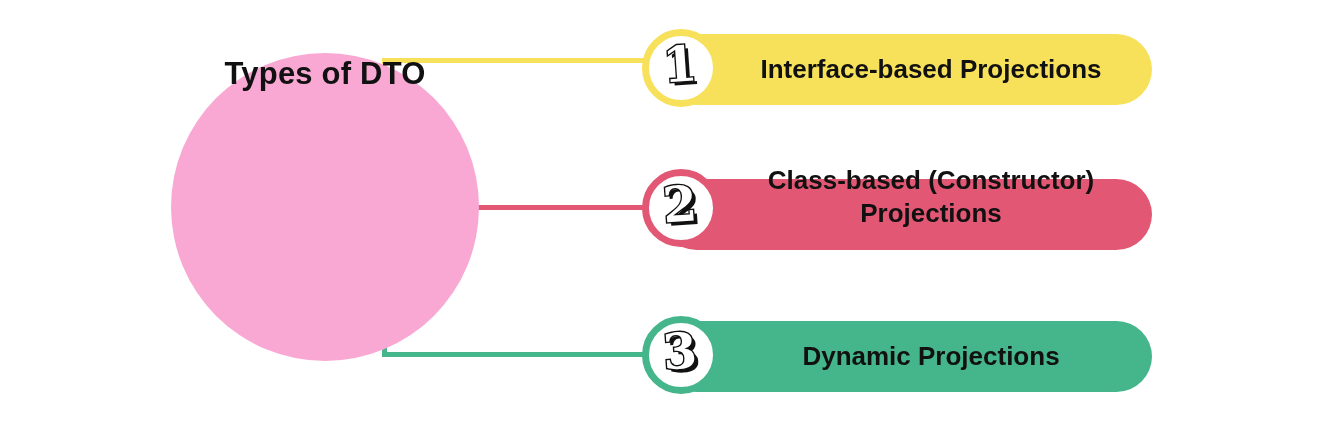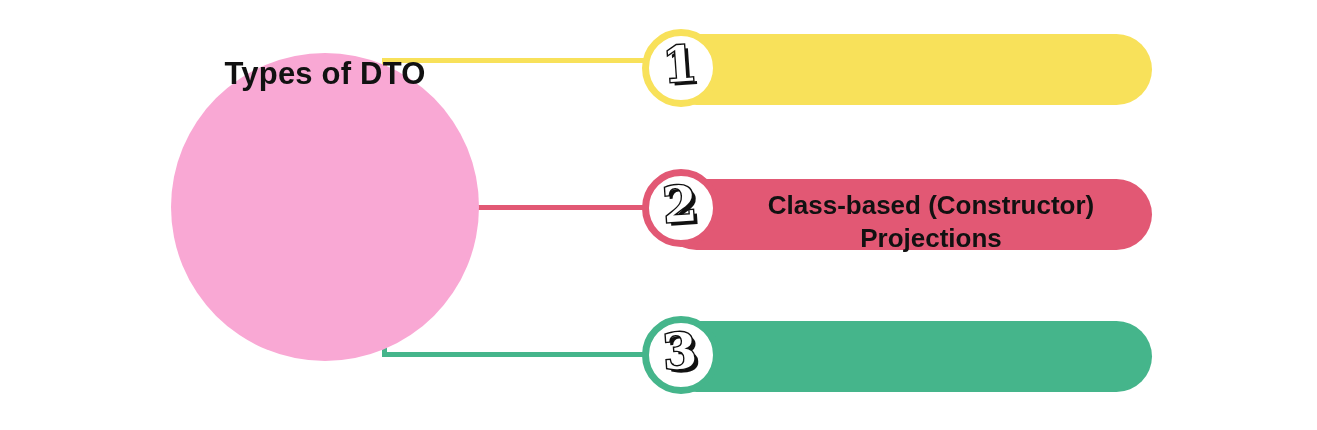--- a/index.html
+++ b/index.html
@@ -87,21 +87,21 @@
     display: flex;
     align-items: center;
     justify-content: center;
     text-align: center;
     font-size: 26px;
     font-weight: bold;
     color: #111111;
     line-height: 33px;
   }
   .label1 { top: 34px; }
-  .label2 { top: 186px; }
+  .label2 { top: 161px; }
   .label3 { top: 321px; }
 </style>
 </head>
 <body>
 
 <div class="canvas">
 
   <div class="connector conn-yellow conn1-v"></div>
   <div class="connector conn-yellow conn1-h"></div>
   <div class="connector conn-pink conn2-h"></div>
@@ -112,31 +112,33 @@
     <div class="center-line">Types of DTO</div>
   </div>
 
   <div class="pill-body pill-yellow pill1"></div>
   <div class="badge badge1">
     <svg viewBox="0 0 60 70">
       <text x="33" y="53" text-anchor="middle" font-family="DejaVu Serif, serif" font-size="52" font-weight="bold" fill="#111111" transform="rotate(-4 30 35)">1</text>
       <text x="29" y="49" text-anchor="middle" font-family="DejaVu Serif, serif" font-size="52" font-weight="bold" fill="#ffffff" stroke="#111111" stroke-width="3" paint-order="stroke" transform="rotate(-4 30 35)">1</text>
     </svg>
   </div>
+  <div class="pill-label label1">Interface-based Projections</div>
 
   <div class="pill-body pill-pink pill2"></div>
   <div class="badge badge2">
     <svg viewBox="0 0 60 70">
       <text x="33" y="53" text-anchor="middle" font-family="DejaVu Serif, serif" font-size="52" font-weight="bold" fill="#111111" transform="rotate(-4 30 35)">2</text>
       <text x="29" y="49" text-anchor="middle" font-family="DejaVu Serif, serif" font-size="52" font-weight="bold" fill="#ffffff" stroke="#111111" stroke-width="3" paint-order="stroke" transform="rotate(-4 30 35)">2</text>
     </svg>
   </div>
   <div class="pill-label label2">Class-based (Constructor) Projections</div>
 
   <div class="pill-body pill-green pill3"></div>
   <div class="badge badge3">
     <svg viewBox="0 0 60 70">
       <text x="33" y="53" text-anchor="middle" font-family="DejaVu Serif, serif" font-size="52" font-weight="bold" fill="#111111" transform="rotate(-4 30 35)">3</text>
       <text x="29" y="49" text-anchor="middle" font-family="DejaVu Serif, serif" font-size="52" font-weight="bold" fill="#ffffff" stroke="#111111" stroke-width="3" paint-order="stroke" transform="rotate(-4 30 35)">3</text>
     </svg>
   </div>
+  <div class="pill-label label3">Dynamic Projections</div>
 
 </div>
 
 </body></html>

